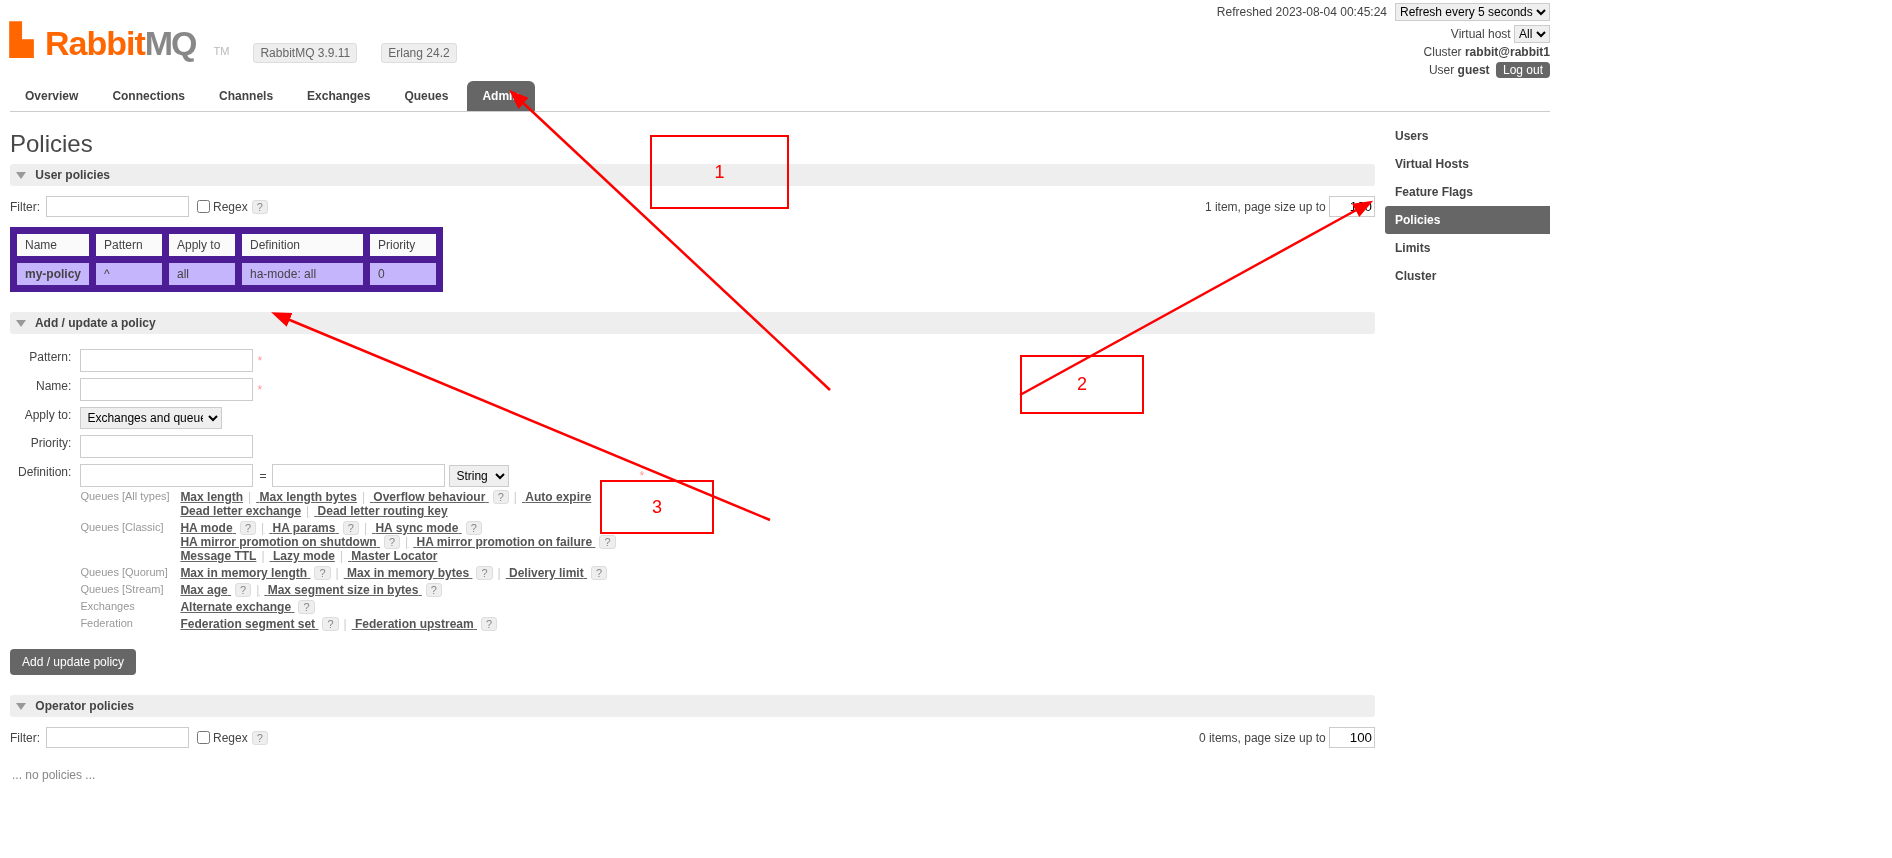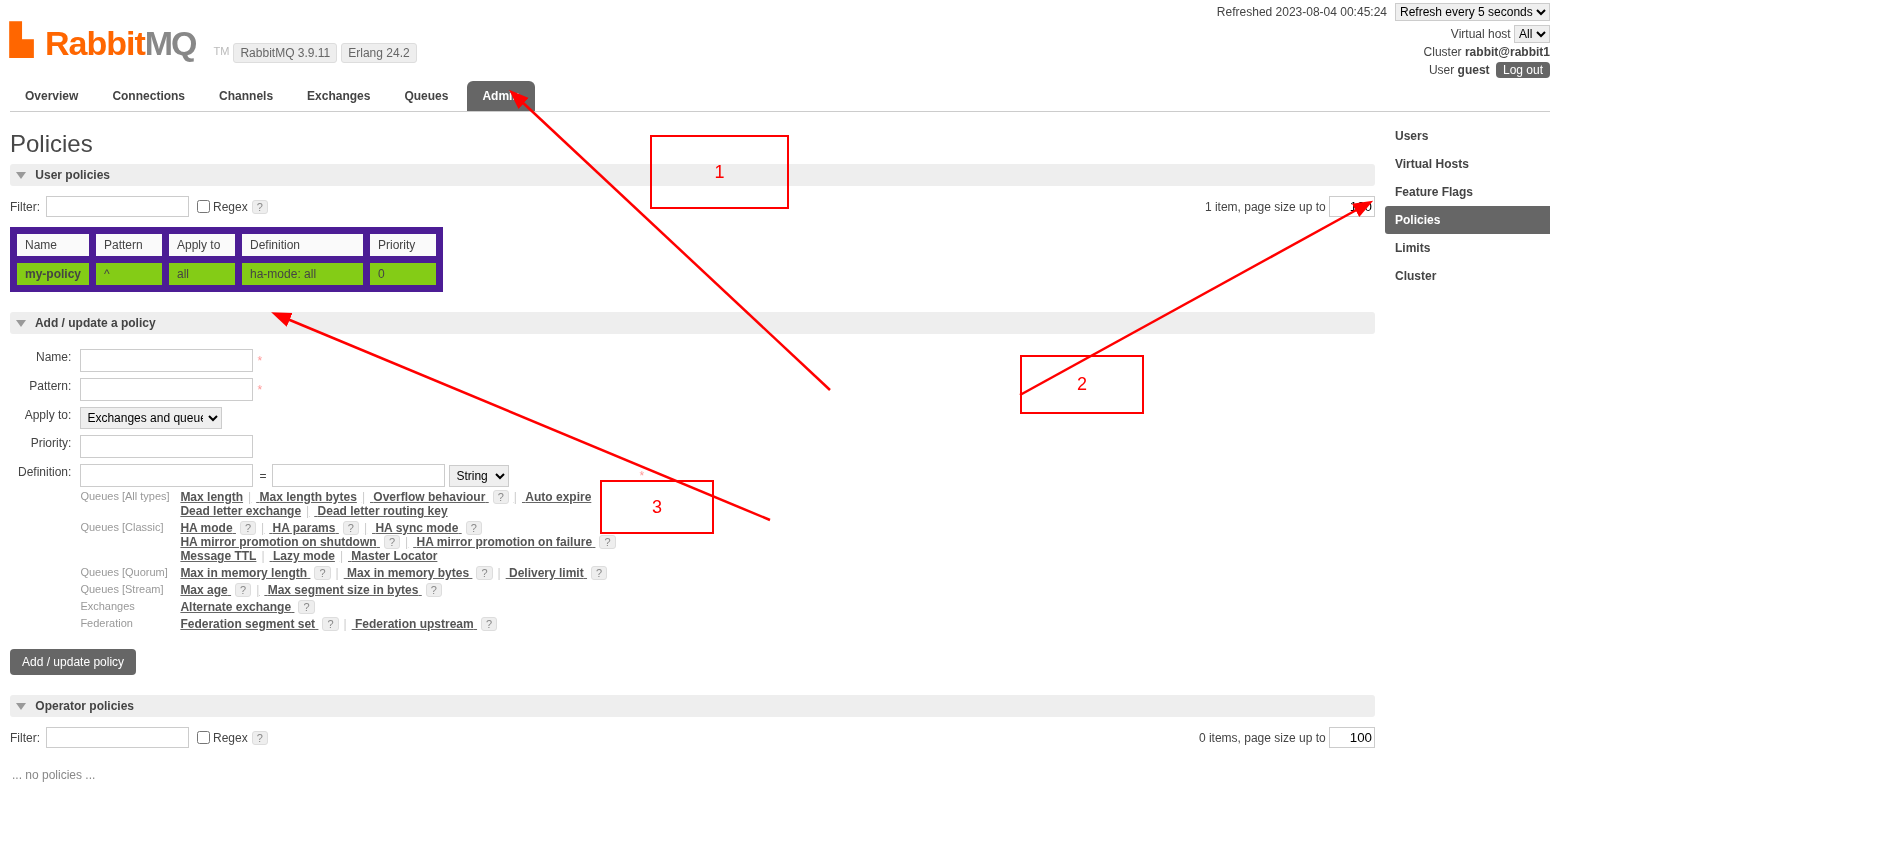--- a/index.html
+++ b/index.html
@@ -63,21 +63,21 @@
     font-size:30px;
     position:absolute;
     left:0;
     top:-2px;
   }
   .version-box {
     background:#eee;
     border:1px solid #ddd;
     border-radius:3px;
     padding:2px 6px;
-    margin-left:4px;
+    margin-left:24px;
     font-size:12px;
     color:#666;
   }
   #cluster-info {
     position:absolute;
     right:10px;
     top:25px;
     text-align:right;
     font-size:12px;
     line-height:18px;
@@ -186,21 +186,21 @@
     margin-bottom:20px;
   }
   table.policy-list th, table.policy-list td {
     border:7px solid #4c1d95;
     padding:4px 8px;
     text-align:left;
     vertical-align:top;
     min-width:50px;
   }
   table.policy-list th { background:#fafafa; font-weight:normal;}
-  table.policy-list td { background:#84cc16;}
+  table.policy-list td { background:#c4b5fd;}
   table.policy-list td.first {font-weight:bold;}
   
   table.form {border-collapse:separate; border-spacing:6px 4px;}
   table.form th {
     text-align:right;
     font-weight:normal;
     padding:2px 2px;
     vertical-align:top;
     color:#444;
     white-space:nowrap;
@@ -376,25 +376,25 @@
 
       
       <div class="section-hdr">
         <span class="tri"></span>
         <span>Add / update a policy</span>
       </div>
 
       <table class="form" style="margin-top:10px;">
         <tbody>
             <tr>
+          <th>Pattern:</th>
+          <td><input type="text" style=""><span class="mand">*</span></td>
+        </tr>
+        <tr>
           <th>Name:</th>
-          <td><input type="text" style=""><span class="mand">*</span></td>
-        </tr>
-        <tr>
-          <th>Pattern:</th>
           <td><input type="text" style=""><span class="mand">*</span></td>
         </tr>
         <tr>
           <th>Apply to:</th>
           <td><select style="width:142px;"><option>Exchanges and queues</option></select></td>
         </tr>
         <tr>
           <th>Priority:</th>
           <td><input type="text" style=""></td>
         </tr>

